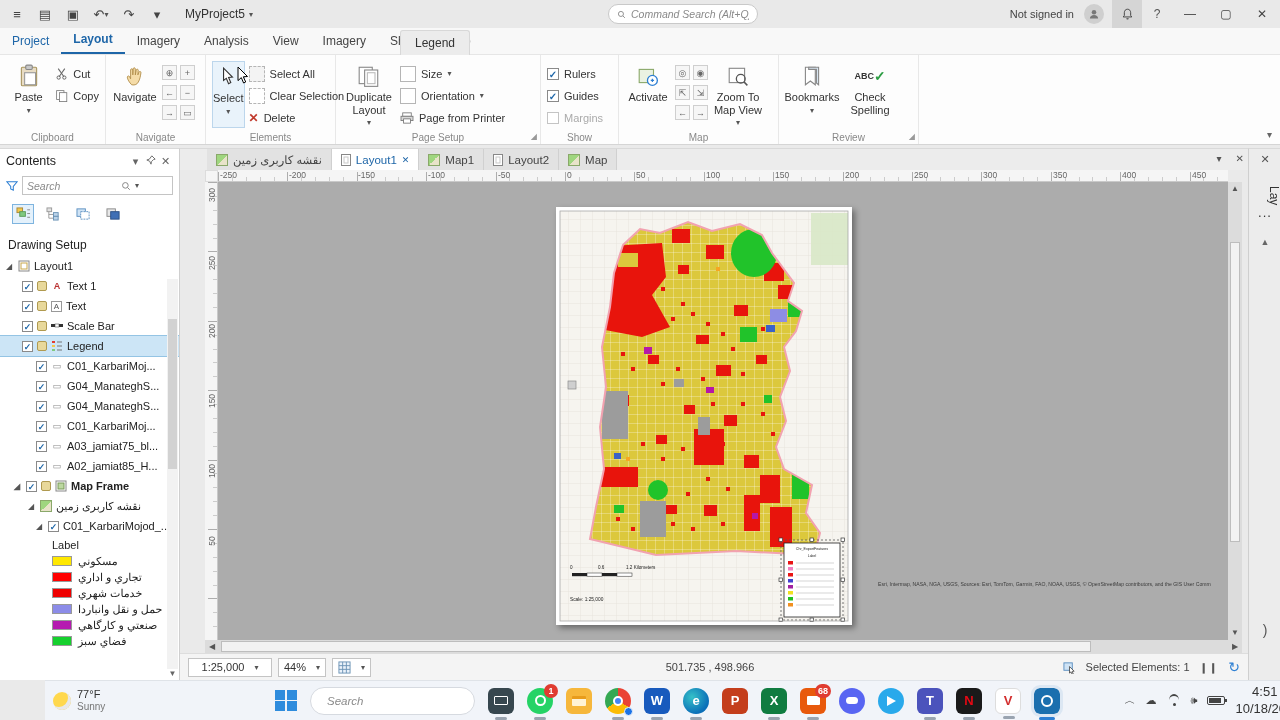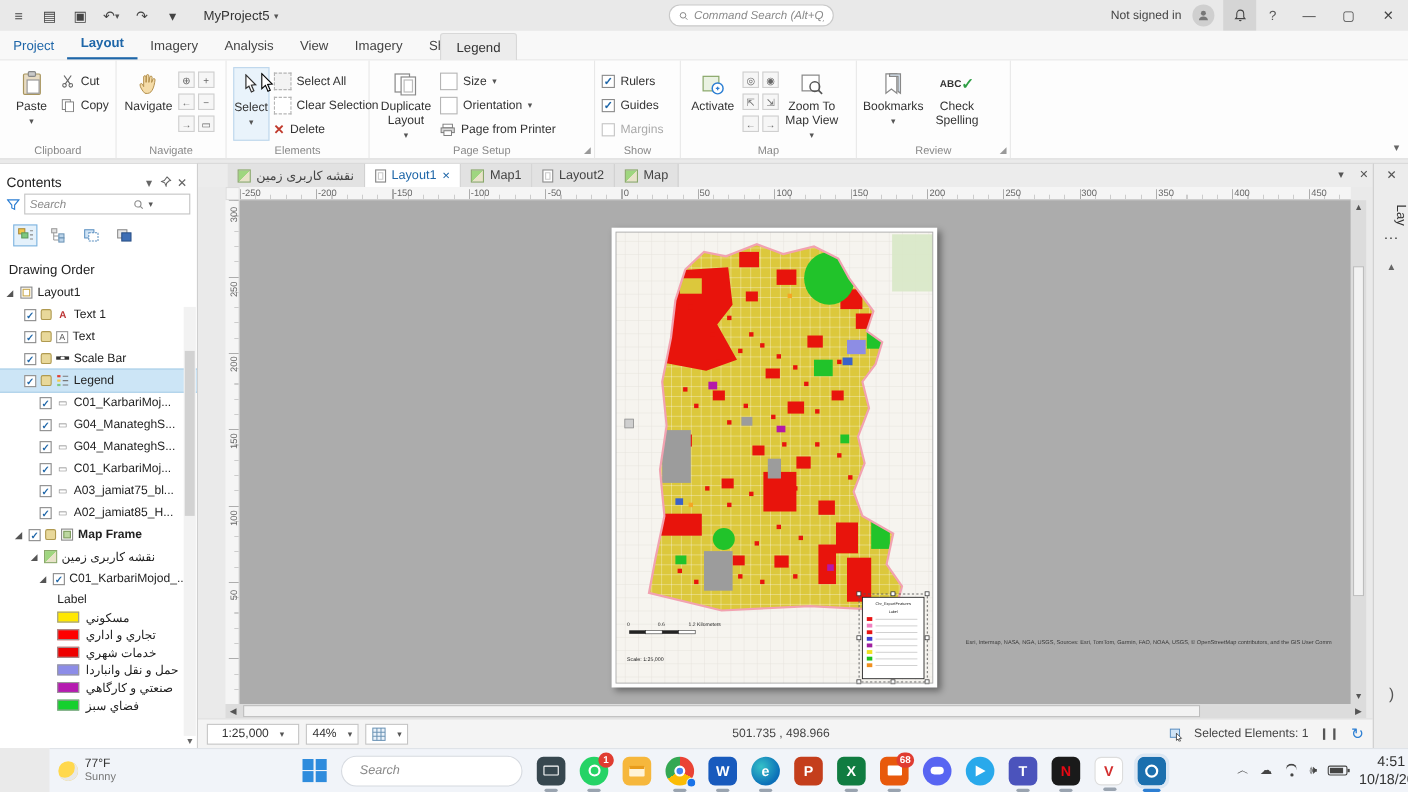--- a/index.html
+++ b/index.html
@@ -42,21 +42,21 @@
   .chk { width:12px; height:12px; border:1px solid #8a8a8a; background:#fff; font-size:10px; line-height:11px; text-align:center; color:#1e66a8; font-weight:bold; }
   .chk.on::before { content:"✓"; }
   .grayed { color:#aaa; }
   .icon-sq { width:16px; height:16px; border:1px solid #b5b5b5; background:#f3f3f3; }
   .minirow { display:flex; gap:3px; }
   .mini { width:15px; height:15px; border:1px solid #cfcfcf; background:#f6f6f6; font-size:9px; color:#666; display:flex; align-items:center; justify-content:center; }
   .ribbon-collapse { position:absolute; right:8px; bottom:4px; color:#666; font-size:10px; }
 
   
   .contents { position:absolute; left:0; top:148px; width:180px; height:532px; background:#fff; border-top:1px solid #d9d9d9; border-right:1px solid #cfcfcf; overflow:hidden; }
-  .cp-header { height:24px; display:flex; align-items:flex-end; padding:0 6px; }
+  .cp-header { height:24px; display:flex; align-items:center; padding:0 6px; }
   .cp-title { font-size:12.5px; color:#222; flex:1; }
   .cp-hic { color:#666; font-size:11px; width:15px; text-align:center; }
   .cp-search-row { display:flex; align-items:center; gap:4px; padding:3px 6px; }
   .cp-search { flex:1; height:19px; border:1px solid #c4c4c4; display:flex; align-items:center; padding:0 4px; gap:4px; }
   .cp-search input { border:none; outline:none; width:90px; font-size:10.5px; }
   .cp-tools { display:flex; gap:8px; padding:6px 6px 4px 12px; }
   .cp-tool { width:22px; height:20px; display:flex; align-items:center; justify-content:center; border:1px solid transparent; }
   .cp-tool.sel { border:1px solid #7eb4df; background:#e4f1fb; }
   .draw-order { font-size:12px; color:#222; padding:10px 0 4px 8px; }
   .tree { font-size:11px; color:#222; }
@@ -470,21 +470,21 @@
             <rect x="5" y="5" width="9" height="8" fill="#fff" stroke="#5b8fc0" stroke-dasharray="2 1"></rect>
           </svg>
       </span>
       <span class="cp-tool">
         <svg width="15" height="14" viewBox="0 0 16 15">
             <rect x="1" y="2" width="9" height="8" fill="#e8e8e8" stroke="#888"></rect>
             <rect x="5" y="5" width="9" height="8" fill="#3f6fb5" stroke="#2a4f85"></rect>
           </svg>
       </span>
     </div>
-    <div class="draw-order">Drawing Order</div>
+    <div class="draw-order">Drawing Setup</div>
 
     <div class="tree">
       <div class="trow" style="padding-left:4px">
         <span class="exp">◢</span>
         <span class="typeic">
             <svg width="12" height="12" viewBox="0 0 12 12">
               <rect x="1" y="1" width="10" height="10" fill="#fff" stroke="#888"></rect>
               <rect x="3" y="3" width="6" height="6" fill="none" stroke="#c9a84c"></rect>
             </svg>
           </span>

